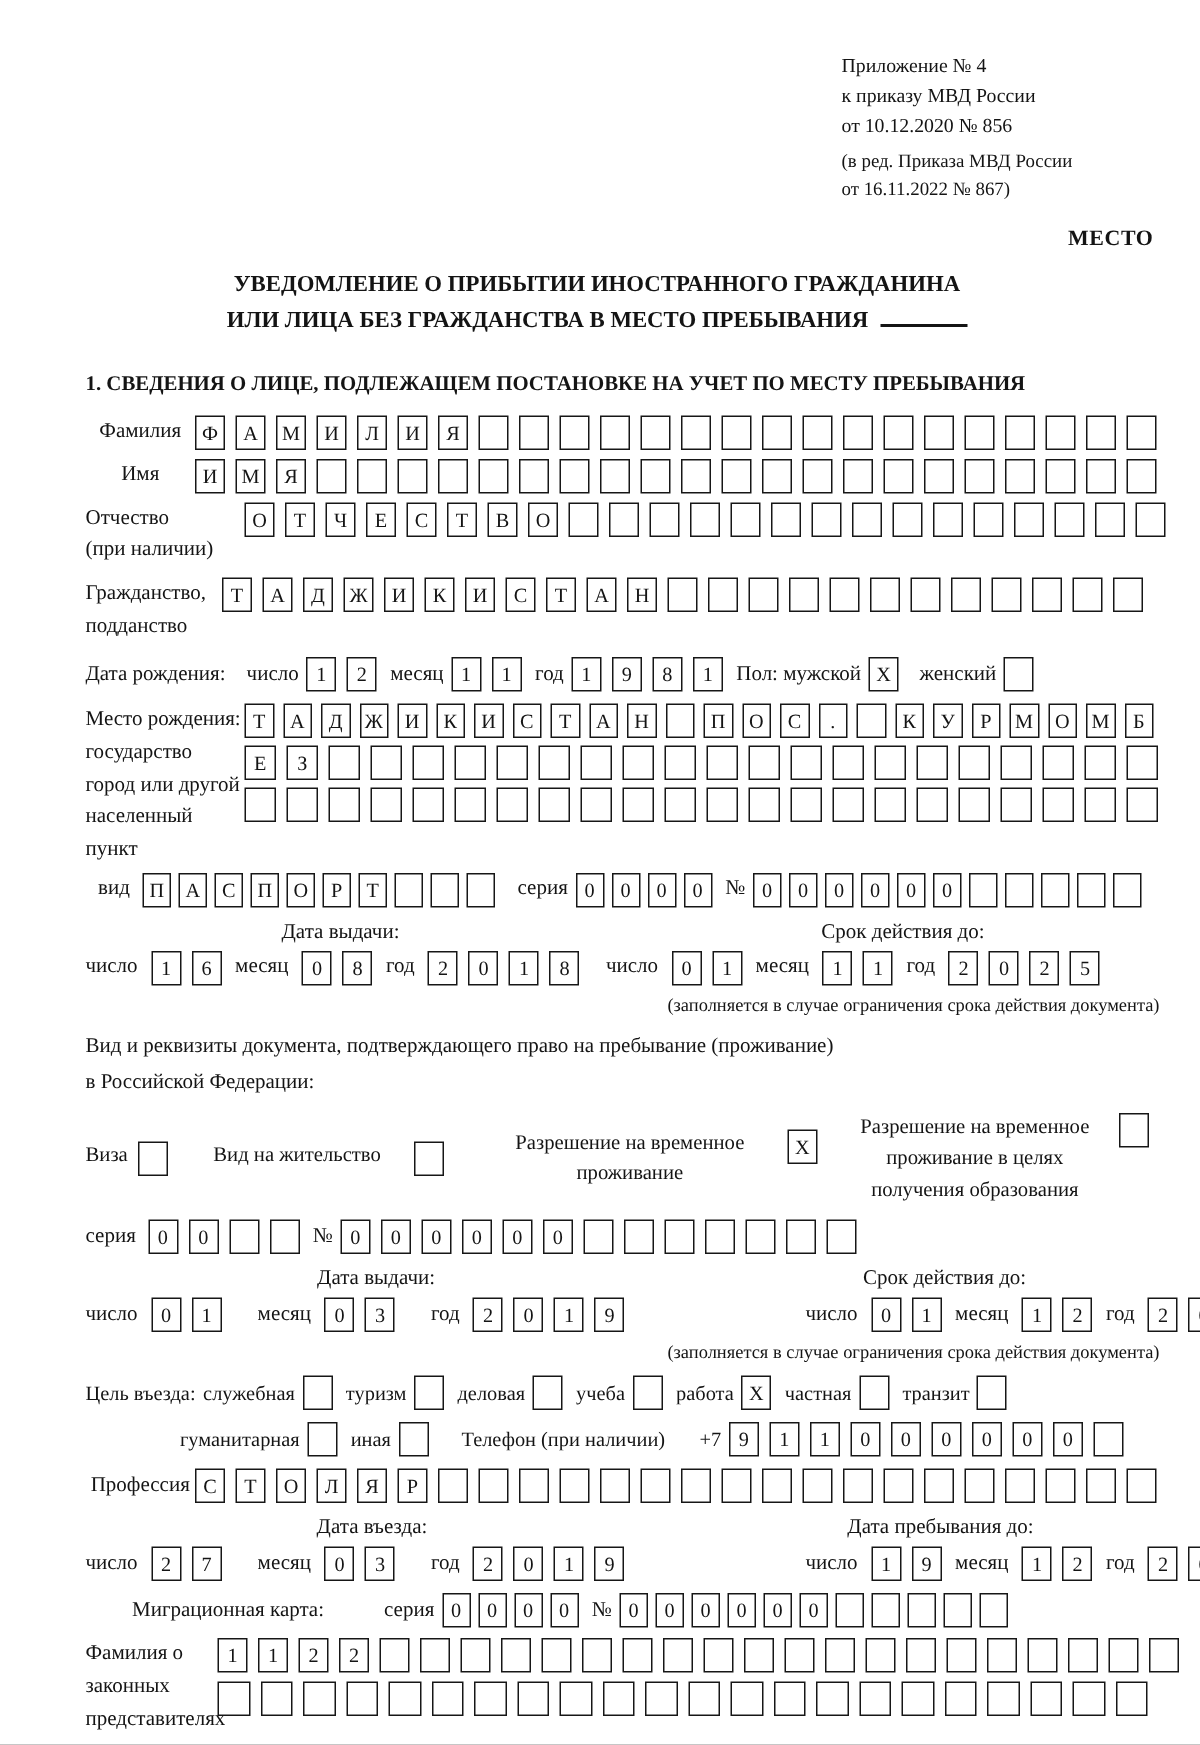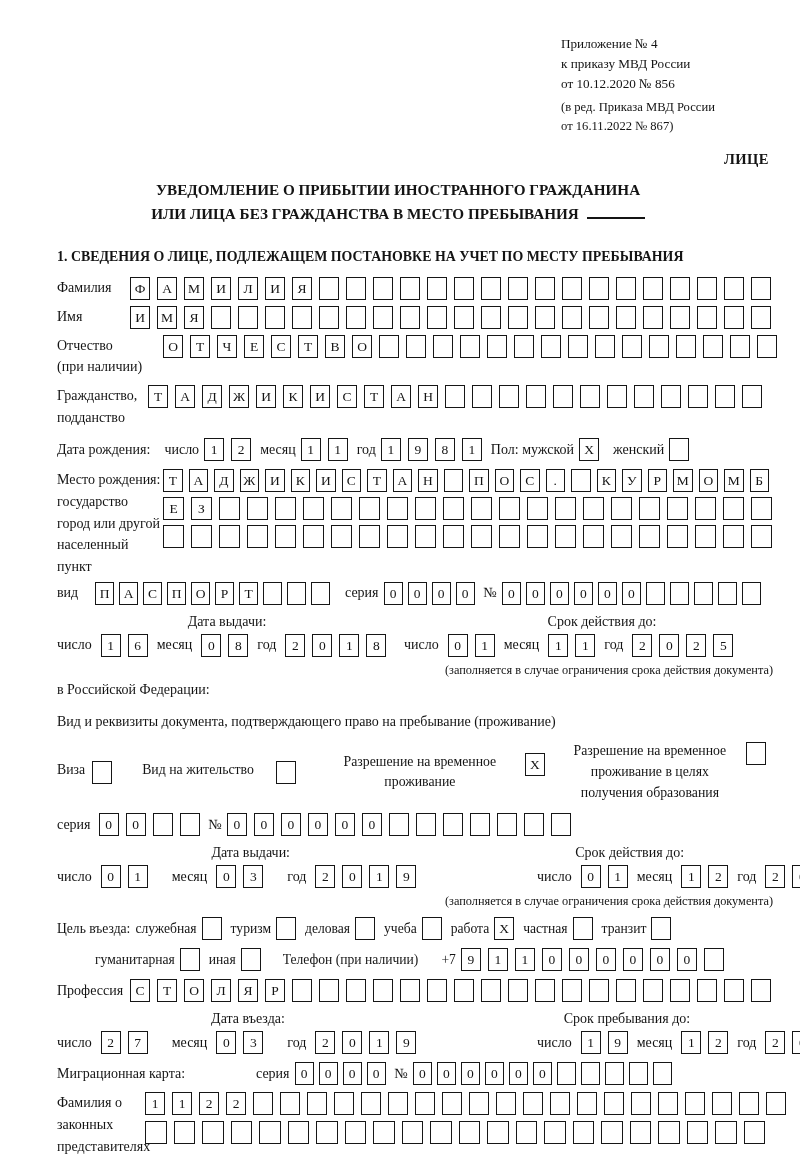--- a/index.html
+++ b/index.html
@@ -11,21 +11,21 @@
     margin:0 auto;
   }
   .hdr { margin-left:auto; width:214px; font-size:13.2px; line-height:1.5; }
   .hdr-sub { margin-top:5px; font-size:12.6px; line-height:1.45; }
   .forma { text-align:right; font-weight:bold; font-size:14.6px; margin-top:16px; padding-right:6px; letter-spacing:.4px; }
   .title { text-align:center; font-weight:bold; font-size:15.2px; line-height:1.6; margin-top:10px; margin-left:-18px; margin-right:18px; }
   .u-line { display:inline-block; width:58px; border-bottom:2px solid #141414; margin-left:8px; }
   .sec { font-weight:bold; font-size:13.9px; margin-top:22px; white-space:nowrap; }
 
   .row { display:flex; align-items:flex-start; }
-  .ai-c { align-items:center; }
+  .ai-c { align-items:center;text-align:center; }
   .mt4{margin-top:4px}.mt6{margin-top:6px}.mt7{margin-top:7px}.mt8{margin-top:8px}
   .mt10{margin-top:10px}.mt12{margin-top:12px}
 
   .lbl { flex:none; line-height:1.55; }
   .lw-fam{width:73px}.lw-pat{width:106px}.lw-grazh{width:91px}
   .lw-mesto{width:106px}.lw-vid{width:38px}.lw-rep{width:88px}
 
   .cells { display:flex; flex:none; }
   .cell { height:23px; border:1.7px solid #161616; display:flex; align-items:center;
           justify-content:center; font-size:13.5px; flex:none; padding-top:1px; }
@@ -67,21 +67,21 @@
   <div class="hdr">
     <div>Приложение № 4</div>
     <div>к приказу МВД России</div>
     <div>от 10.12.2020 № 856</div>
     <div class="hdr-sub">
       <div>(в ред. Приказа МВД России</div>
       <div>от 16.11.2022 № 867)</div>
     </div>
   </div>
 
-  <div class="forma">ЛИЦЕ</div>
+  <div class="forma">МЕСТО</div>
 
   <div class="title">
     <div>УВЕДОМЛЕНИЕ О ПРИБЫТИИ ИНОСТРАННОГО ГРАЖДАНИНА</div>
     <div><span>ИЛИ ЛИЦА БЕЗ ГРАЖДАНСТВА В МЕСТО ПРЕБЫВАНИЯ</span><span class="u-line"></span></div>
   </div>
 
   <div class="sec">1. СВЕДЕНИЯ О ЛИЦЕ, ПОДЛЕЖАЩЕМ ПОСТАНОВКЕ НА УЧЕТ ПО МЕСТУ ПРЕБЫВАНИЯ</div>
 
   <div class="row mt12 ai-c">
     <div class="lbl lw-fam">Фамилия</div>
@@ -398,22 +398,22 @@
       <span class="cells std">
           <span class="cell">2</span>
           <span class="cell">0</span>
           <span class="cell">2</span>
           <span class="cell">5</span>
         </span>
     </div>
   </div>
   <div class="fnote">(заполняется в случае ограничения срока действия документа)</div>
 
+  <div class="plain mt8">Вид и реквизиты документа, подтверждающего право на пребывание (проживание)</div>
   <div class="plain">в Российской Федерации:</div>
-  <div class="plain mt8">Вид и реквизиты документа, подтверждающего право на пребывание (проживание)</div>
 
   <div class="opts">
     <div class="opt">
       <span class="olbl">Виза</span>
       <span class="cells std obox">
           <span class="cell"></span>
         </span>
     </div>
     <div class="opt" style="margin-left:30px">
       <span class="olbl">Вид на жительство</span>
@@ -530,21 +530,21 @@
     <span class="plbl pgap">частная</span>
     <span class="cells std">
         <span class="cell"></span>
       </span>
     <span class="plbl pgap">транзит</span>
     <span class="cells std">
         <span class="cell"></span>
       </span>
   </div>
 
-  <div class="prow mt8" style="margin-left:38px">
+  <div class="prow mt8" style="margin-left:63px">
     <span class="plbl">гуманитарная</span>
     <span class="cells std">
         <span class="cell"></span>
       </span>
     <span class="plbl pgap">иная</span>
     <span class="cells std">
         <span class="cell"></span>
       </span>
     <span class="plbl" style="margin-left:22px">Телефон (при наличии)</span>
     <span class="plbl" style="margin-left:18px">+7</span>
@@ -587,21 +587,21 @@
         <span class="cell"></span>
         <span class="cell"></span>
         <span class="cell"></span>
         <span class="cell"></span>
         <span class="cell"></span>
       </div>
   </div>
 
   <div class="dhrow">
     <div class="dh" style="width:400px">Дата въезда:</div>
-    <div class="dh" style="width:310px">Срок пребывания до:</div>
+    <div class="dh" style="width:310px">Дата пребывания до:</div>
   </div>
   <div class="row mt4 ai-c">
     <div class="dcluster sp" style="width:480px">
       <span class="dlbl first">число</span>
       <span class="cells std">
           <span class="cell">2</span>
           <span class="cell">7</span>
         </span>
       <span class="dlbl">месяц</span>
       <span class="cells std">

